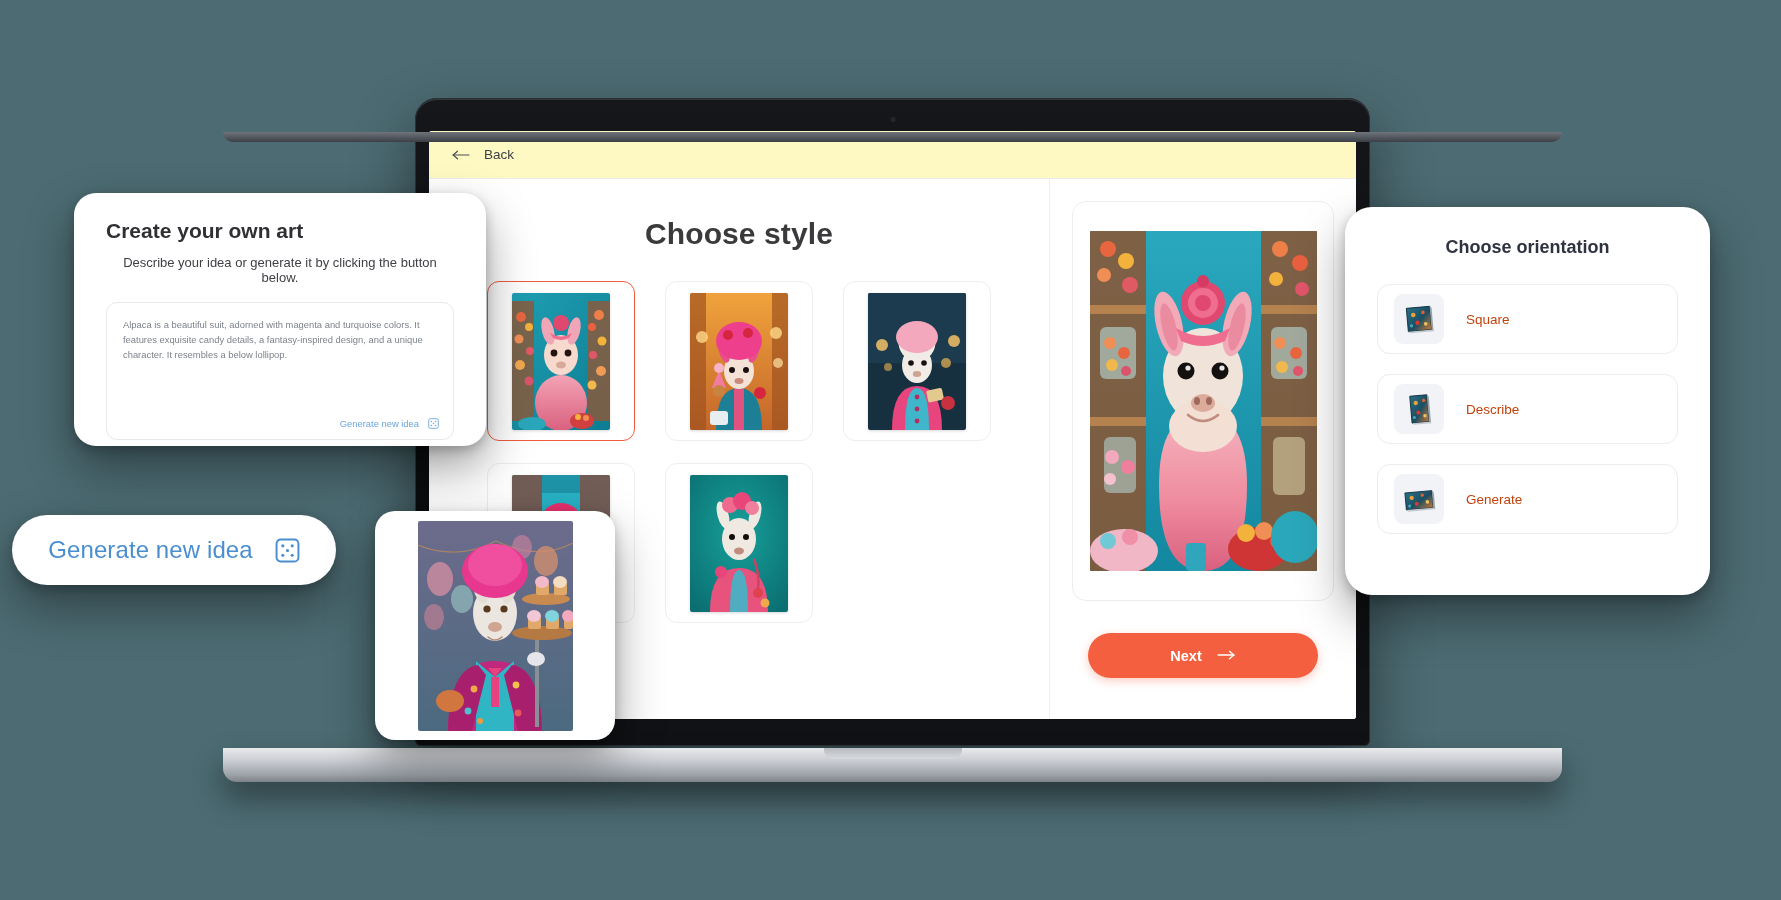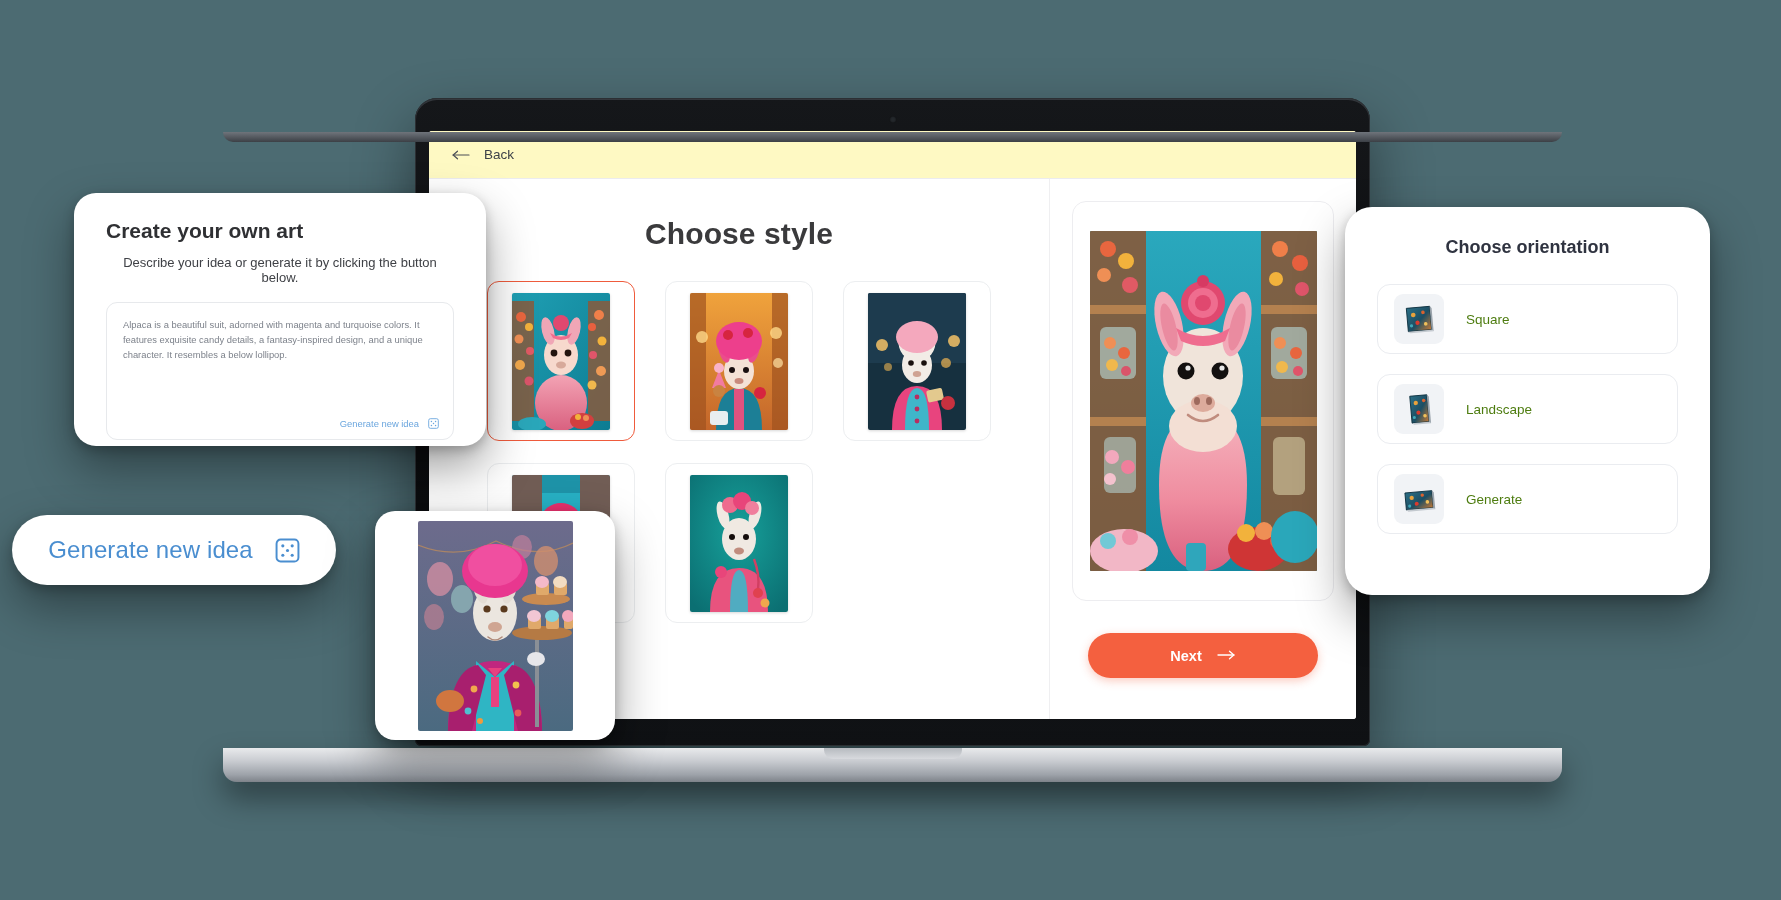--- a/index.html
+++ b/index.html
@@ -163,21 +163,21 @@
   .orient-row {
     height: 70px; border: 1.2px solid #eaecf0; border-radius: 13px;
     display: flex; align-items: center; padding: 0 16px; gap: 22px; cursor: pointer;
     background: #fff;
   }
   .orient-thumb {
     width: 50px; height: 50px; border-radius: 9px; background: #f1f3f6;
     display: flex; align-items: center; justify-content: center; flex: 0 0 50px;
   }
   .orient-thumb svg { display: block; }
-  .orient-label { font-size: 13.5px; color: #4d7c0f; }
+  .orient-label { font-size: 13.5px; color: #c2410c; }
 </style>
 </head>
 <body>
 
 <div class="stage">
 
   <div class="laptop">
     <div class="laptop-lid">
       <div class="webcam"></div>
 
@@ -612,21 +612,21 @@
               <circle cx="26" cy="11" r="1.9" fill="#d9622f"></circle>
               <circle cx="19" cy="24" r="2.3" fill="#d83b2e"></circle>
               <circle cx="26" cy="28" r="2" fill="#f0c05a"></circle>
               <circle cx="14" cy="29" r="1.7" fill="#3fa7b8"></circle>
               <rect x="11" y="5" width="19" height="30" fill="none" stroke="#0d2f3e" stroke-width="1"></rect>
               <path d="M30 5 l2 2 l0 30 l-2 -2 z" fill="#9aa3ab"></path>
               <path d="M11 35 l2 2 l19 0 l-2 -2 z" fill="#c3c9cf"></path>
             </g>
           </svg>
         </span>
-        <span class="orient-label">Landscape</span>
+        <span class="orient-label">Describe</span>
       </div>
 
       <div class="orient-row">
         <span class="orient-thumb">
           <svg viewBox="0 0 40 40" width="36" height="36" aria-hidden="true">
             <g transform="rotate(-5 20 20)">
               <rect x="5" y="12" width="30" height="19" fill="url(#cv1)"></rect>
               <circle cx="12" cy="18" r="2.4" fill="#e8a23c"></circle>
               <circle cx="24" cy="16" r="1.9" fill="#d9622f"></circle>
               <circle cx="17" cy="25" r="2.3" fill="#d83b2e"></circle>

